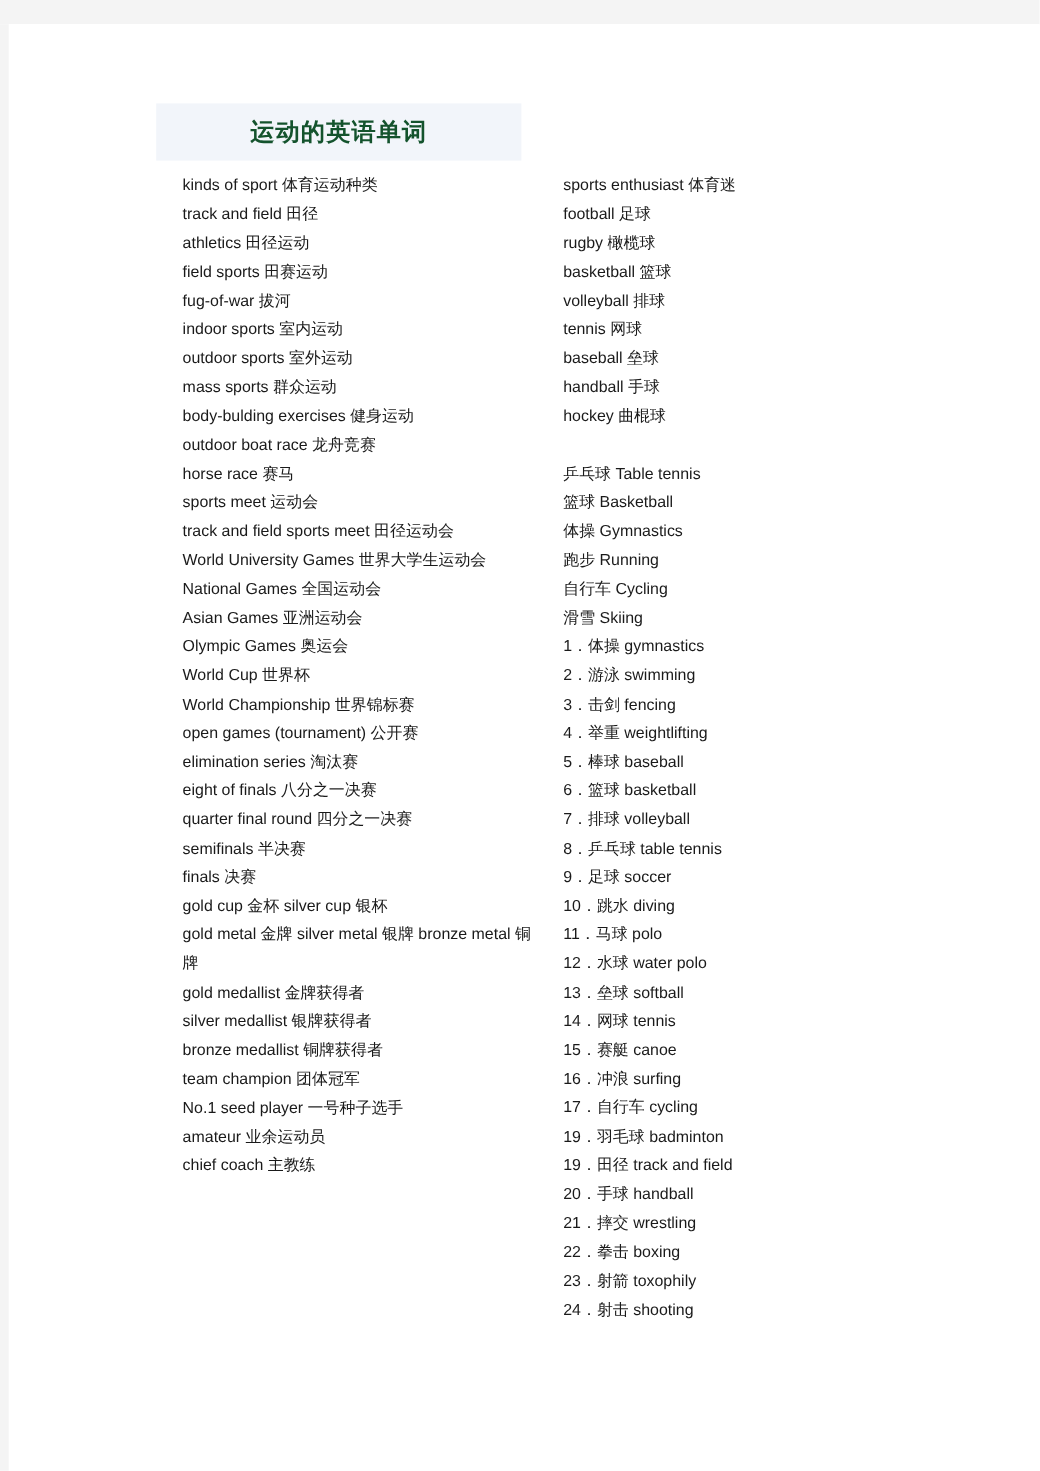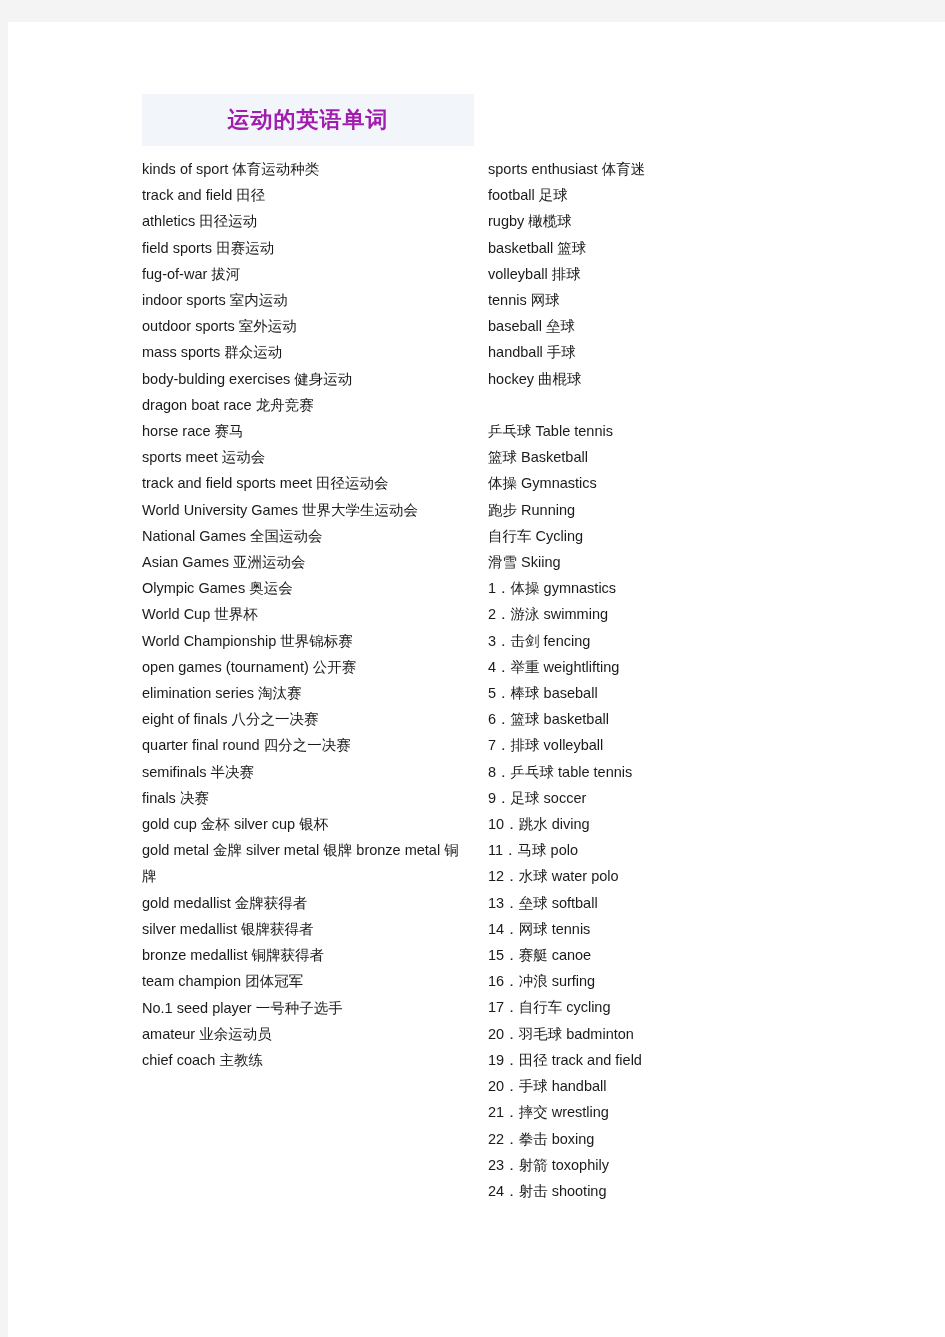--- a/index.html
+++ b/index.html
@@ -48,32 +48,33 @@
   #title-banner {
     width: 332px;
     height: 52px;
     background: #f2f5fa;
     display: flex;
     align-items: center;
     justify-content: center;
     margin-bottom: 10px;
   }
   #title-text {
-    color: #a21caf;
+    color: #14532d;
     font-family: "DejaVu Serif", "Liberation Serif", serif;
     font-size: 22px;
     font-weight: 700;
     letter-spacing: 1px;
     white-space: nowrap;
   }
 
   
   #columns {
     display: flex;
     align-items: flex-start;
+    justify-content: flex-end;
   }
   .column {
     font-size: 14.5px;
     line-height: 26.2px;
     color: #1a1a1a;
   }
   #col-left {
     width: 322px;
     padding-right: 24px;
   }
@@ -107,21 +108,21 @@
       <div class="column" id="col-left">
           <div class="entry">kinds of sport  体育运动种类</div>
           <div class="entry">track and field 田径</div>
           <div class="entry">athletics  田径运动</div>
           <div class="entry">field sports  田赛运动</div>
           <div class="entry">fug-of-war  拔河</div>
           <div class="entry">indoor sports  室内运动</div>
           <div class="entry">outdoor sports  室外运动</div>
           <div class="entry">mass sports  群众运动</div>
           <div class="entry">body-bulding exercises  健身运动</div>
-          <div class="entry">dragon boat race  龙舟竞赛</div>
+          <div class="entry">outdoor boat race  龙舟竞赛</div>
           <div class="entry">horse race  赛马</div>
           <div class="entry">sports meet  运动会</div>
           <div class="entry">track and field sports meet  田径运动会</div>
           <div class="entry">World University Games 世界大学生运动会</div>
           <div class="entry">National Games  全国运动会</div>
           <div class="entry">Asian Games  亚洲运动会</div>
           <div class="entry">Olympic Games  奥运会</div>
           <div class="entry">World Cup  世界杯</div>
           <div class="entry">World Championship  世界锦标赛</div>
           <div class="entry">open games (tournament)  公开赛</div>
@@ -168,21 +169,21 @@
           <div class="entry">8．乒乓球 table tennis</div>
           <div class="entry">9．足球 soccer</div>
           <div class="entry">10．跳水 diving</div>
           <div class="entry">11．马球 polo</div>
           <div class="entry">12．水球 water polo</div>
           <div class="entry">13．垒球 softball</div>
           <div class="entry">14．网球 tennis</div>
           <div class="entry">15．赛艇 canoe</div>
           <div class="entry">16．冲浪 surfing</div>
           <div class="entry">17．自行车 cycling</div>
-          <div class="entry">20．羽毛球 badminton</div>
+          <div class="entry">19．羽毛球 badminton</div>
           <div class="entry">19．田径 track and field</div>
           <div class="entry">20．手球 handball</div>
           <div class="entry">21．摔交 wrestling</div>
           <div class="entry">22．拳击 boxing</div>
           <div class="entry">23．射箭 toxophily</div>
           <div class="entry">24．射击 shooting</div>
         </div>
 
     </div>
   </div>

